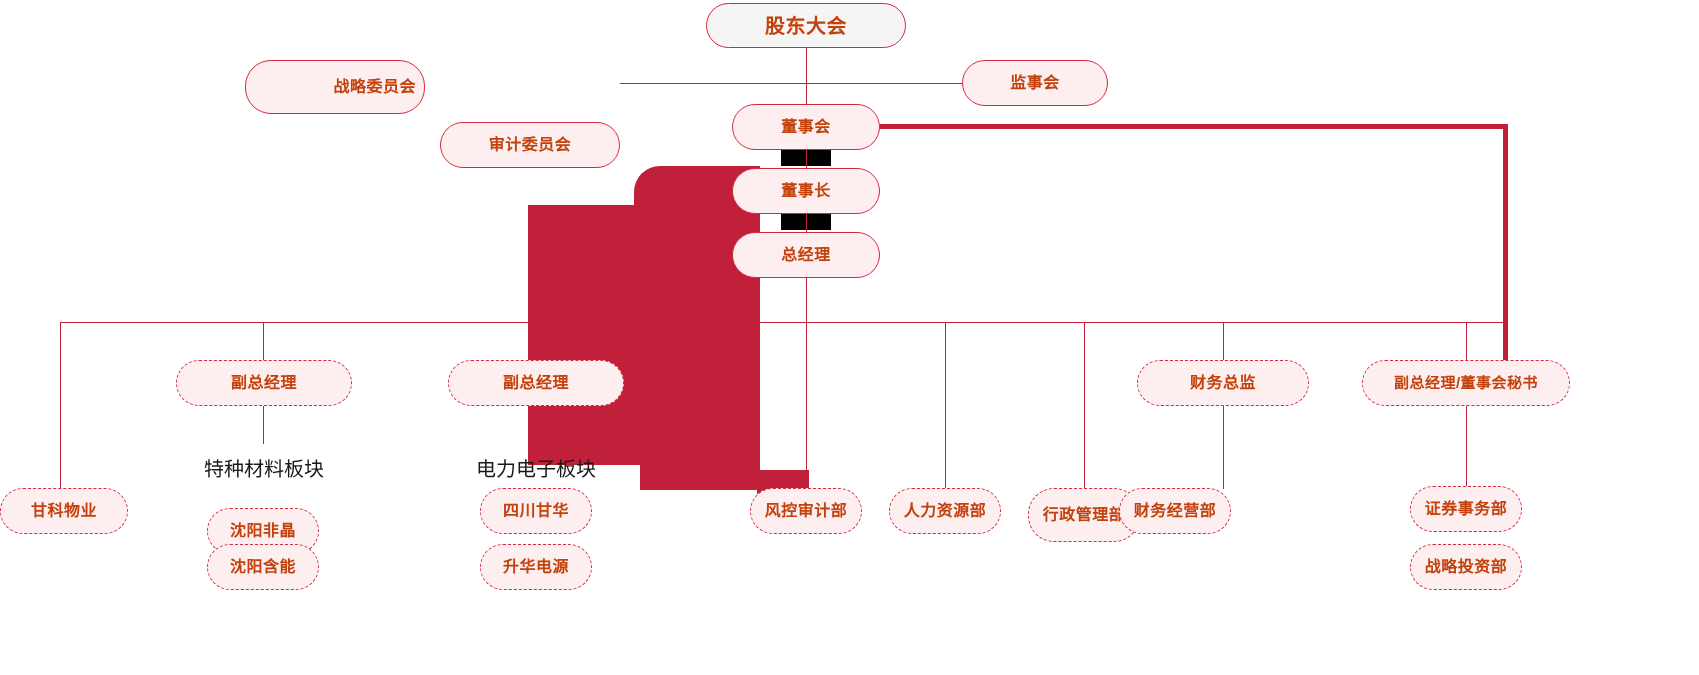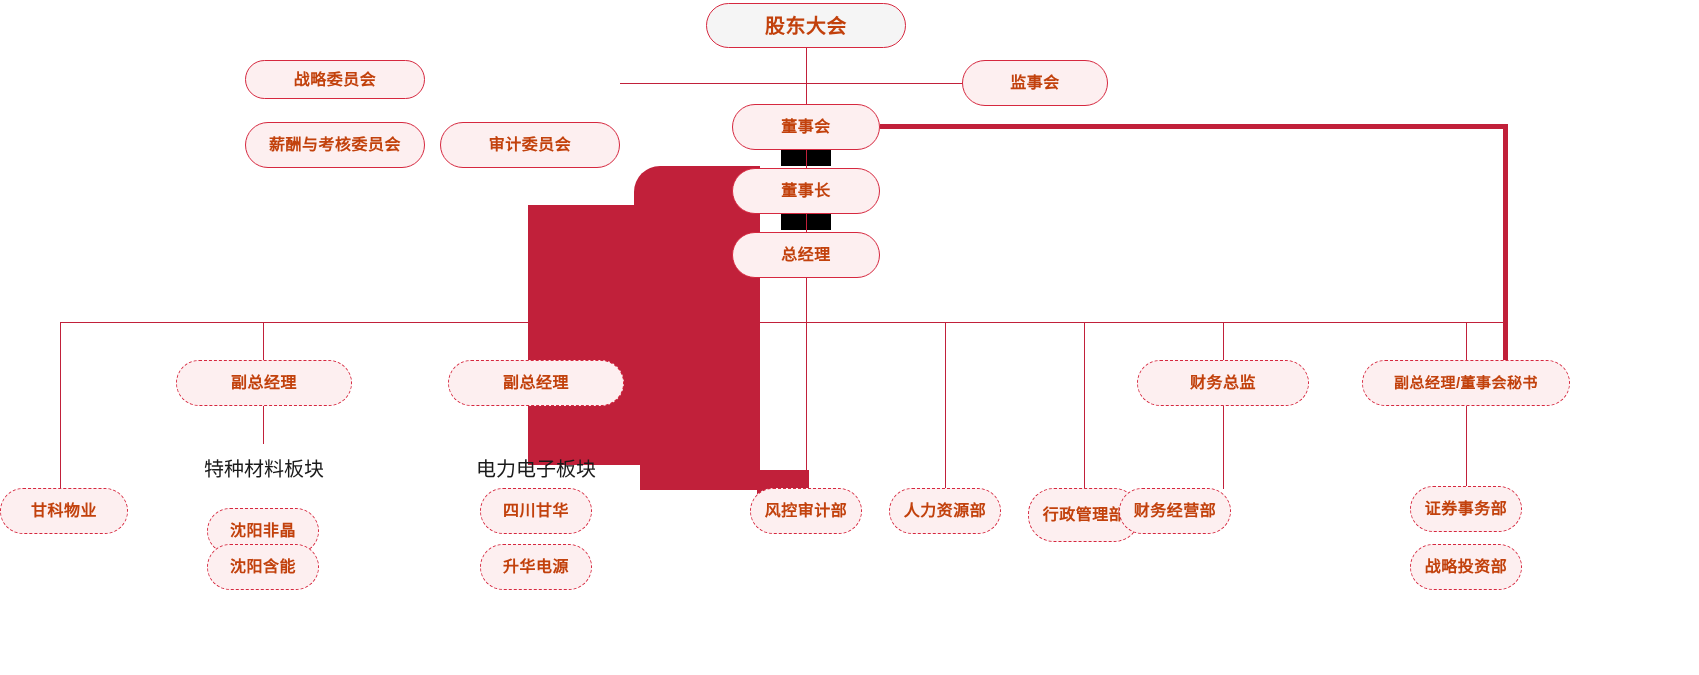--- a/index.html
+++ b/index.html
@@ -127,25 +127,22 @@
   <div class="red-overlay" style="left:757px; top:470px; width:52px; height:52px;"></div>
 
   <div class="node root" style="left:706px; top:3px; width:200px; height:45px;">
     <span>股东大会</span>
   </div>
 
   <div class="node" style="left:962px; top:60px; width:146px; height:46px;">
     <span>监事会</span>
   </div>
 
-  <div class="node" style="left:245px; top:60px; width:180px; height:39px;">
+  <div class="node" style="left:245px; top:60px; width:180px; height:54px;justify-content:flex-end;">
     <span>战略委员会</span>
-  </div>
-  <div class="node" style="left:245px; top:122px; width:180px; height:46px;">
-    <span>薪酬与考核委员会</span>
   </div>
   <div class="node" style="left:440px; top:122px; width:180px; height:46px;">
     <span>审计委员会</span>
   </div>
 
   <div class="node" style="left:732px; top:104px; width:148px; height:46px; z-index:10;">
     <span>董事会</span>
   </div>
   <div class="stub" style="left:781px; top:150px; width:50px; height:16px; z-index:11;"></div>
   <div class="line v" style="left:806px; top:150px; height:16px; z-index:12;"></div>

